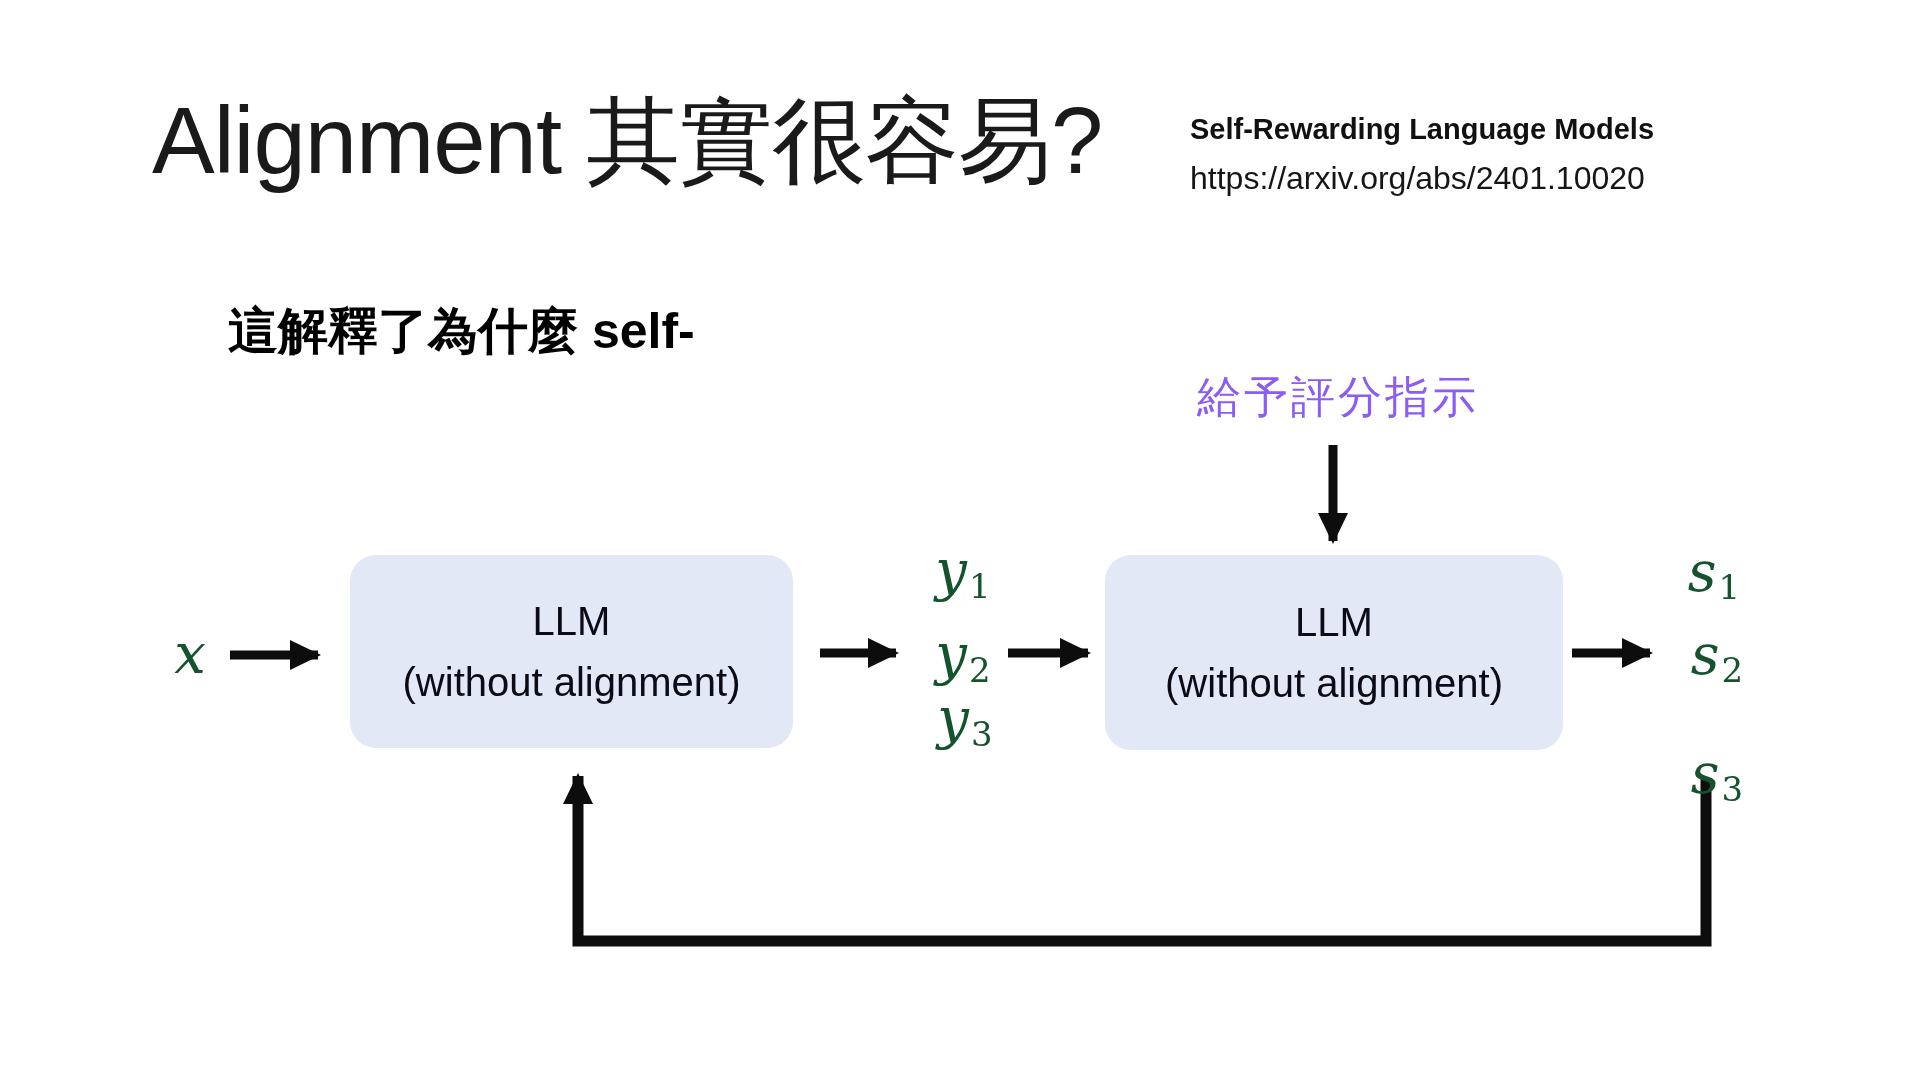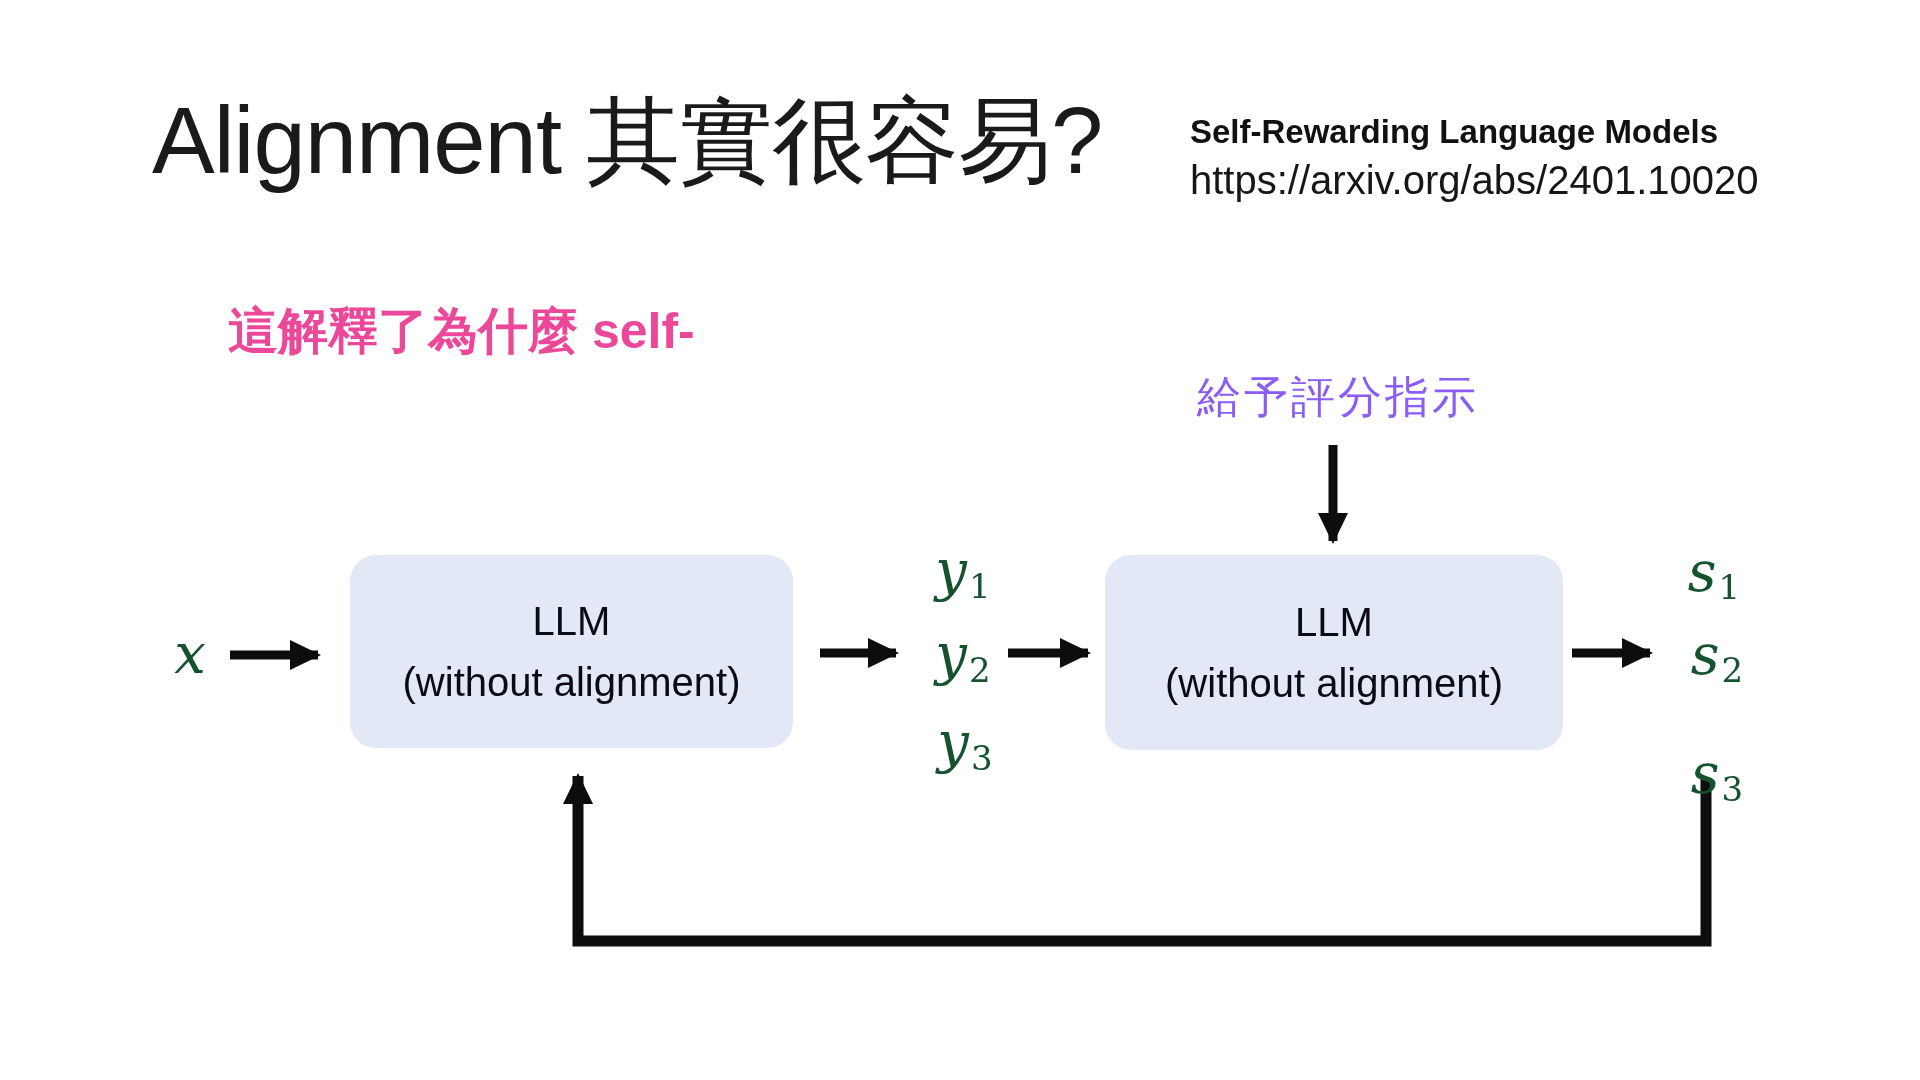--- a/index.html
+++ b/index.html
@@ -32,41 +32,41 @@
     white-space: nowrap;
   }
 
   .reference {
     position: absolute;
     left: 1190px;
     top: 112px;
     line-height: 1.2;
   }
   .reference .ref-title {
-    font-size: 33px;
+    font-size: 29px;
     font-weight: 700;
     color: #111111;
     white-space: nowrap;
   }
   .reference .ref-url {
-    margin-top: 4px;
-    font-size: 40px;
+    margin-top: 12px;
+    font-size: 32px;
     font-weight: 400;
     color: #161616;
     white-space: nowrap;
   }
 
   .annotation {
     position: absolute;
     left: 228px;
     top: 296px;
     font-size: 50px;
     font-weight: 700;
     line-height: 1.42;
-    color: #ec4899;
+    color: #000000;
     white-space: nowrap;
   }
 
   .scoring-instruction {
     position: absolute;
     left: 1338px;
     top: 368px;
     transform: translateX(-50%);
     font-size: 44px;
     letter-spacing: 3px;
@@ -101,21 +101,21 @@
   .math .sub {
     font-style: normal;
     font-size: 34px;
     vertical-align: -0.24em;
     margin-left: 2px;
   }
 
   .pos-x  { left: 190px;  top: 653px; }
   .pos-y1 { left: 963px;  top: 572px; }
   .pos-y2 { left: 963px;  top: 656px; }
-  .pos-y3 { left: 965px;  top: 744px; }
+  .pos-y3 { left: 965px;  top: 720px; }
   .pos-s1 { left: 1714px; top: 573px; }
   .pos-s2 { left: 1717px; top: 656px; }
   .pos-s3 { left: 1717px; top: 746px; margin-top: 29px; }
 </style>
 </head>
 <body>
 
 <div class="slide">
 
   <svg class="diagram-svg" viewBox="0 0 1920 1080" xmlns="http://www.w3.org/2000/svg">

